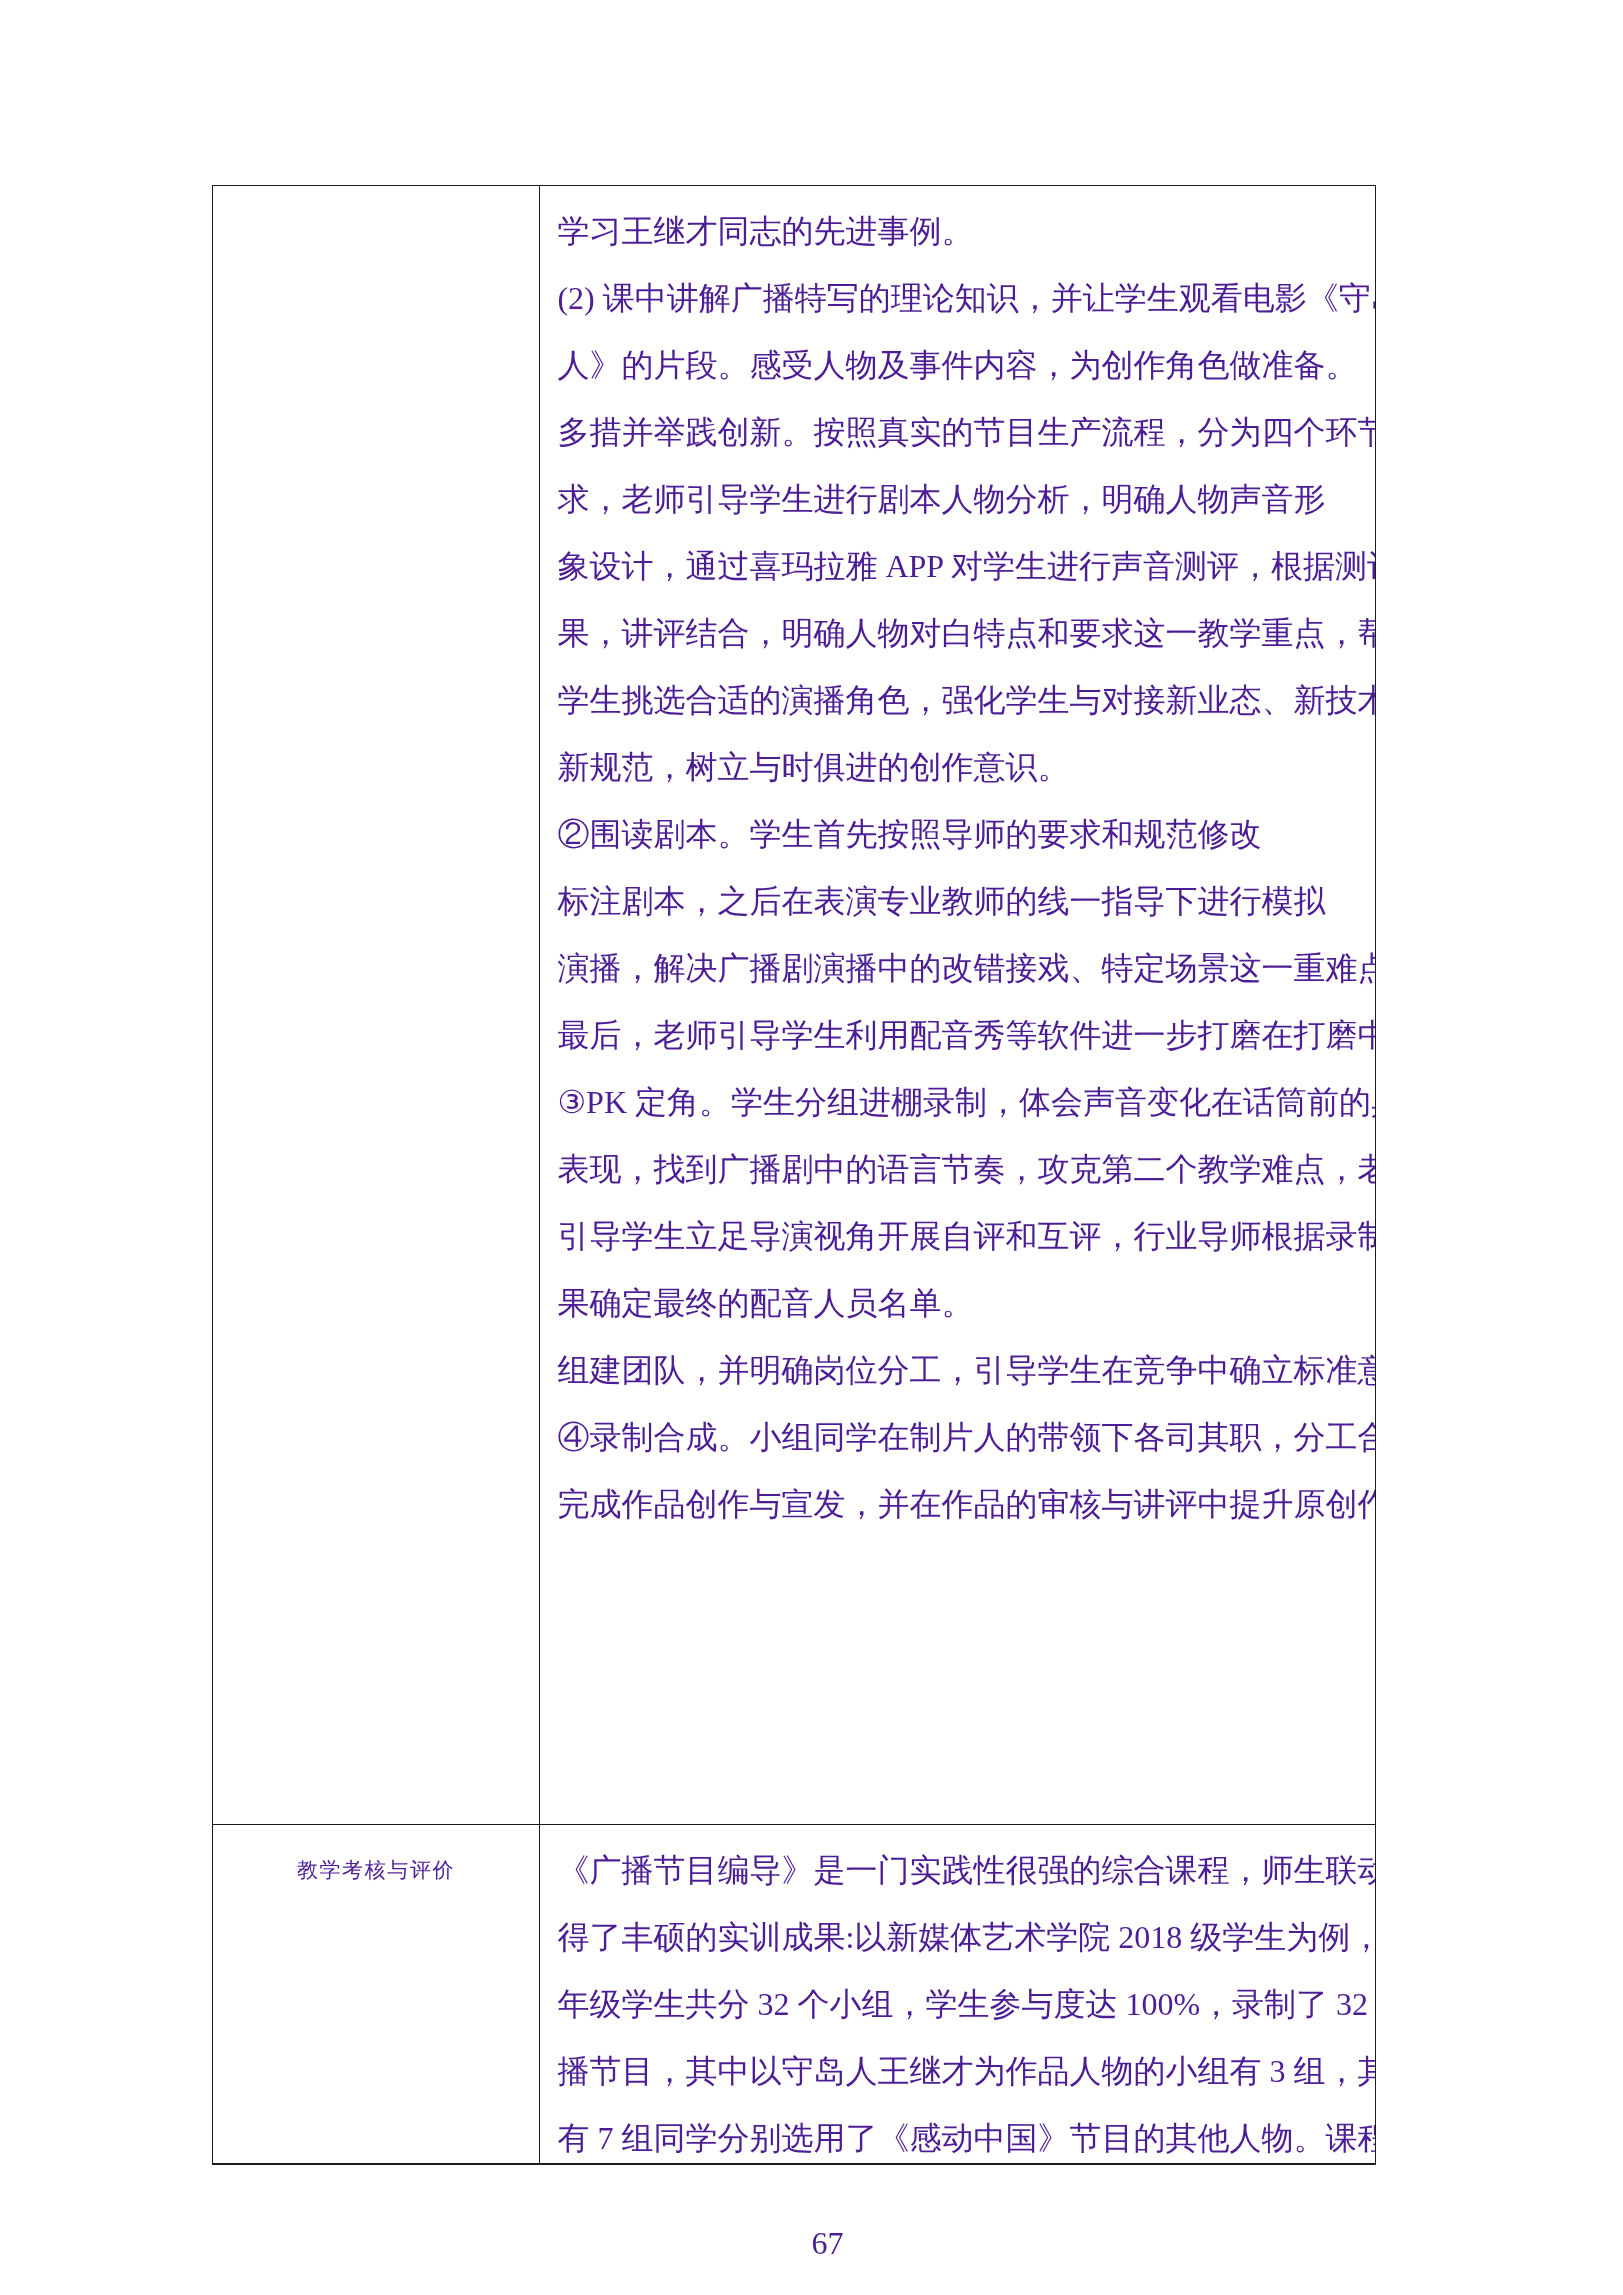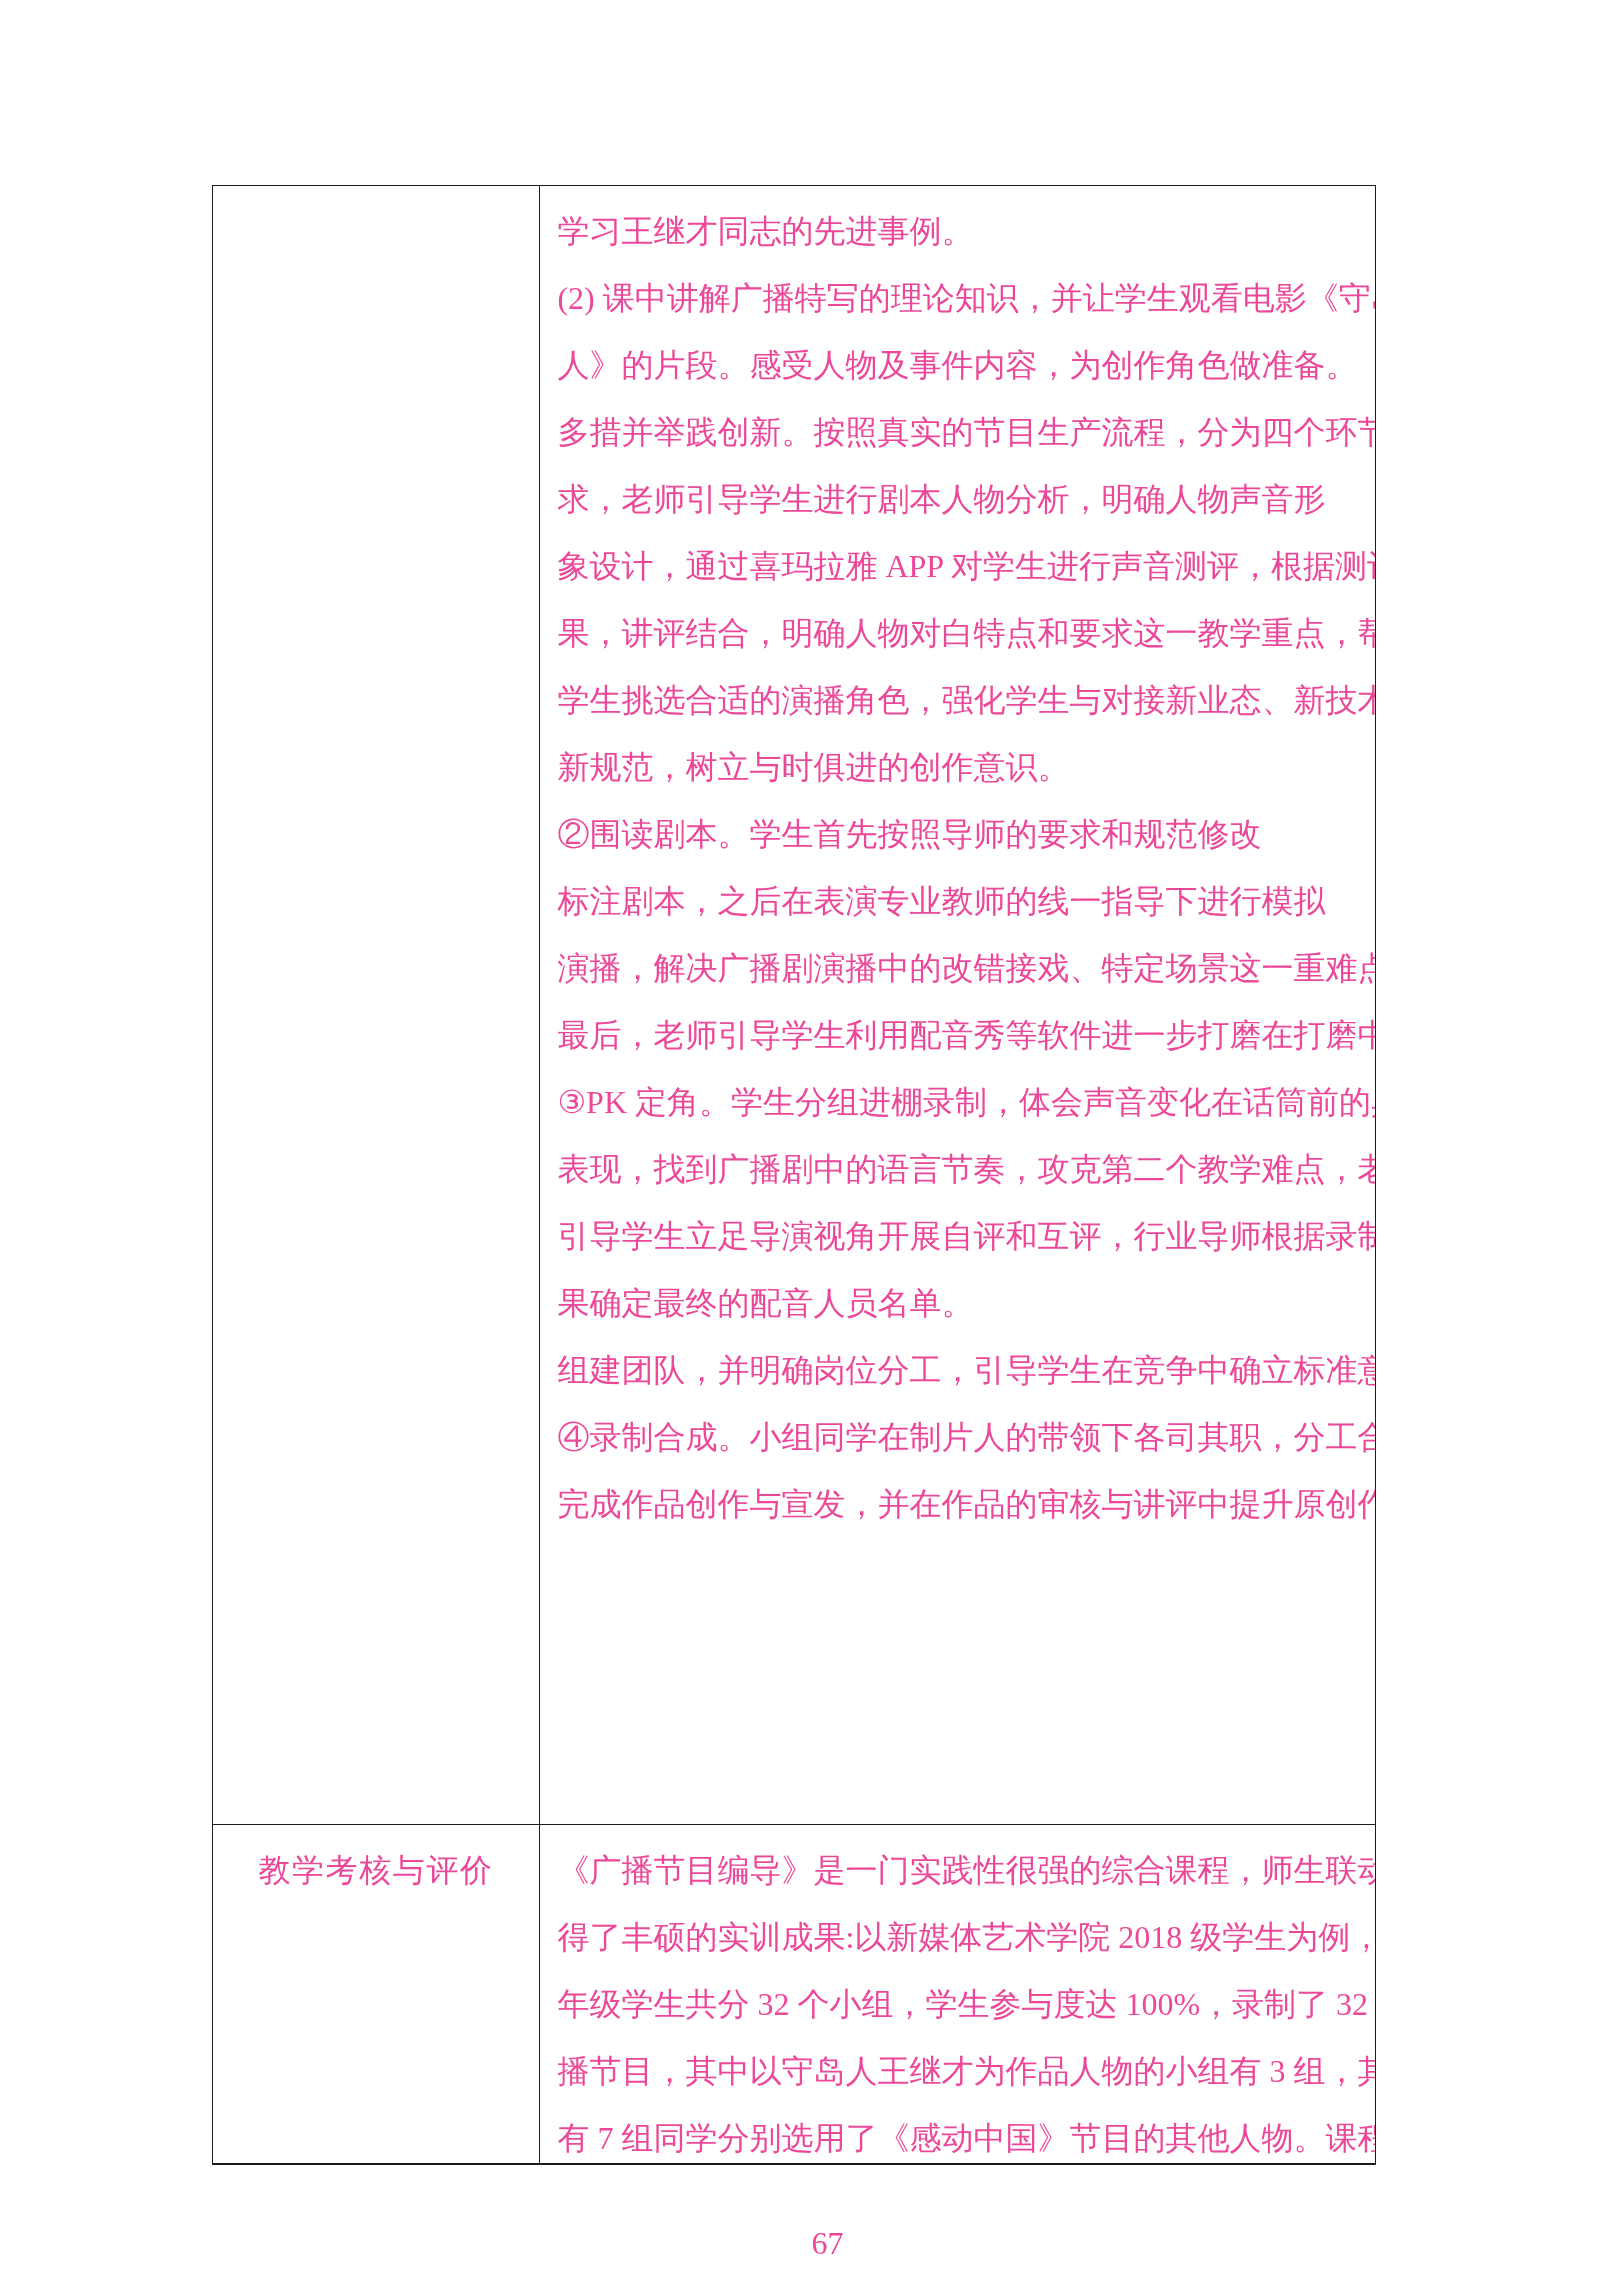--- a/index.html
+++ b/index.html
@@ -7,21 +7,21 @@
     padding: 0;
     background: #ffffff;
   }
   .page {
     position: relative;
     width: 1623px;
     height: 2295px;
     background: #ffffff;
     overflow: hidden;
     font-family: "Liberation Serif", "DejaVu Serif", serif;
-    color: #ec4899;
+    color: #4c1d95;
   }
   .doc-table {
     position: absolute;
     left: 212px;
     top: 185px;
     width: 1164px;
     box-sizing: border-box;
     border: 1.6px solid #1c1c1c;
     border-bottom-width: 2.4px;
     background: #ffffff;
@@ -42,21 +42,21 @@
     box-sizing: border-box;
   }
   .cell-label {
     width: 327px;
     flex: 0 0 327px;
     border-right: 1.6px solid #1c1c1c;
     text-align: center;
     padding-top: 12px;
   }
   .label-text {
-    font-size: 32px;
+    font-size: 21px;
     line-height: 67px;
     letter-spacing: 1.6px;
     white-space: pre;
   }
   .cell-content {
     flex: 1 1 auto;
     padding: 12px 12.7px 0 17.4px;
     overflow: hidden;
   }
   .cell-content .line {

